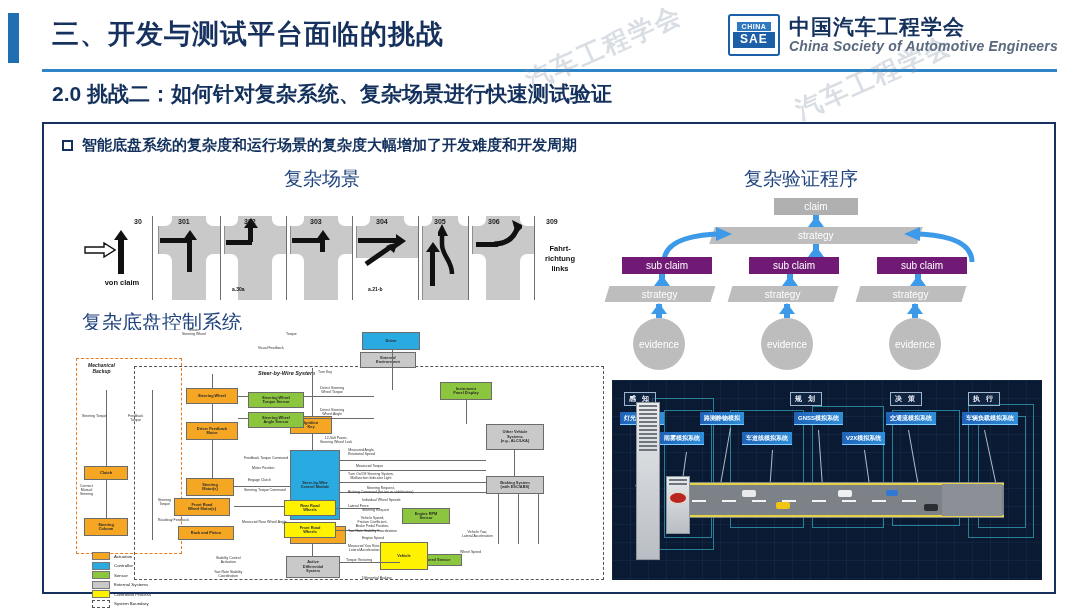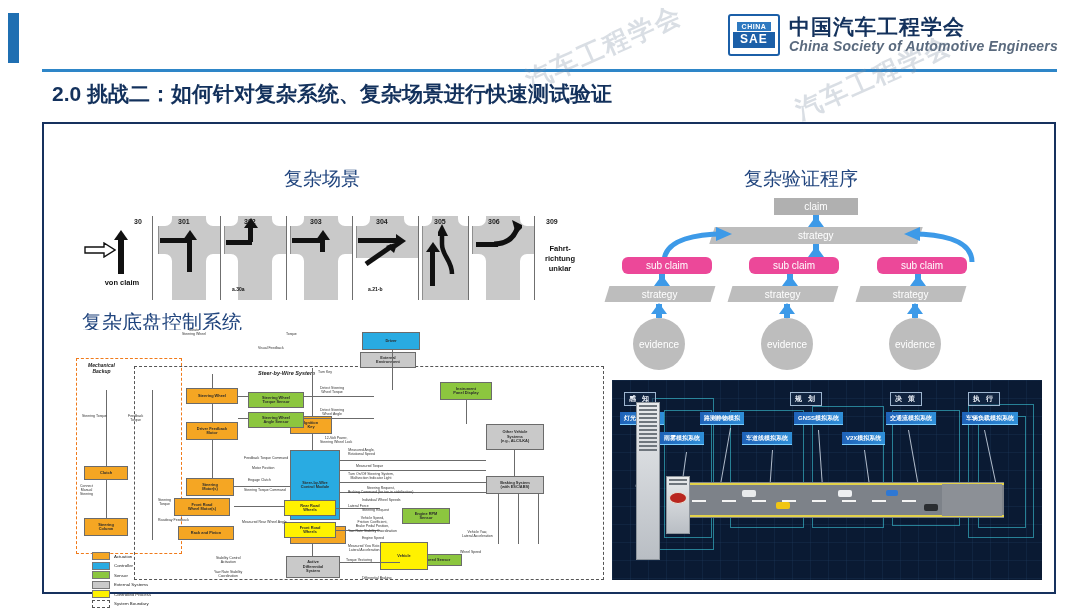--- a/index.html
+++ b/index.html
@@ -51,21 +51,21 @@
   .arrow-h{position:absolute;background:#111;height:5px;}
   .arrow-head-u{position:absolute;width:0;height:0;border-left:7px solid transparent;border-right:7px solid transparent;border-bottom:10px solid #111;}
   .arrow-head-r{position:absolute;width:0;height:0;border-top:7px solid transparent;border-bottom:7px solid transparent;border-left:10px solid #111;}
   .hollow-arrow{position:absolute;}
   .scene-lbl{position:absolute;font-size:7.5px;color:#111;font-weight:bold;text-align:center;line-height:1.35;}
 
   
   .gsn{position:absolute;left:568px;top:70px;width:430px;height:180px;}
   .gsn-box{position:absolute;background:#b3b3b3;color:#fff;font-size:10px;display:flex;align-items:center;justify-content:center;}
   .gsn-claim{background:#b0b0b0;}
-  .gsn-sub{background:#ec4899;border-radius:6px;}
+  .gsn-sub{background:#701a75;}
   .gsn-strat{background:#bdbdbd;transform:skewX(-18deg);}
   .gsn-strat span{transform:skewX(18deg);}
   .gsn-ev{position:absolute;width:52px;height:52px;border-radius:50%;background:#bdbdbd;color:#fff;font-size:10px;display:flex;align-items:center;justify-content:center;}
   .gsn-arrow{position:absolute;width:6px;background:#3d9ae8;}
   .gsn-head{position:absolute;width:0;height:0;border-left:8px solid transparent;border-right:8px solid transparent;border-bottom:11px solid #3d9ae8;}
   .gsn-curve{position:absolute;}
 
   
   .chassis{position:absolute;left:18px;top:206px;width:560px;height:255px;background:#fff;font-size:3.6px;}
   .cbox{position:absolute;box-sizing:border-box;display:flex;align-items:center;justify-content:center;text-align:center;
@@ -102,20 +102,21 @@
   .ph-car{position:absolute;border-radius:2px;}
   .ph-rack{position:absolute;background:linear-gradient(180deg,#e8eaec,#b9bec4);border:1px solid #8d949b;}
   .ph-rack i{display:block;height:2px;background:#6f767d;margin:2px 2px;}
 </style>
 </head>
 <body>
 
 <div class="slide">
 
   <div class="hdr-bar"></div>
+  <div class="hdr-title">三、开发与测试平台面临的挑战</div>
   <div class="hdr-rule"></div>
 
   <div class="logo">
     <div class="logo-mark">
       <span class="china">CHINA</span>
       <span class="sae">SAE</span>
     </div>
     <div class="logo-txt">
       <div class="cn">中国汽车工程学会</div>
       <div class="en">China Society of Automotive Engineers</div>
@@ -126,20 +127,24 @@
 
   <div class="wm" style="left:520px;top:30px;">汽车工程学会</div>
   <div class="wm" style="left:790px;top:60px;">汽车工程学会</div>
   <div class="wm" style="left:175px;top:170px;">汽车工程学会</div>
   <div class="wm" style="left:790px;top:165px;">汽车工程学会</div>
   <div class="wm" style="left:270px;top:310px;">汽车工程学会</div>
   <div class="wm" style="left:580px;top:440px;">汽车工程学会</div>
 
   <div class="frame">
 
+    <div class="bullet">
+      <span class="sq"></span>
+      <span>智能底盘系统的复杂度和运行场景的复杂度大幅增加了开发难度和开发周期</span>
+    </div>
 
     <div class="cap cap-scene">复杂场景</div>
     <div class="cap cap-verify">复杂验证程序</div>
     <div class="cap cap-chassis">复杂底盘控制系统</div>
 
     <div class="scene">
 
       <div class="scene-cell" style="left:26px;width:0;border:none;"></div>
       <div class="scene-cell" style="left:86px;width:62px;"></div>
       <div class="scene-cell" style="left:152px;width:62px;"></div>
@@ -236,21 +241,21 @@
       <div class="arrow-h" style="left:404px;top:34px;width:22px;"></div>
       <div style="position:absolute;left:420px;top:12px;width:30px;height:30px;">
         <svg width="30" height="30">
             <path d="M2 24 C12 24, 22 20, 26 6" stroke="#111" stroke-width="5" fill="none"></path>
             <polygon points="20,0 24,14 32,6" fill="#111"></polygon>
           </svg>
       </div>
 
       <div class="scene-lbl" style="left:466px;top:36px;width:44px;white-space:pre-line;">Fahrt-
 richtung
-unklar</div>
+links</div>
     </div>
 
     <div class="gsn">
 
       <div class="gsn-box gsn-claim" style="left:162px;top:4px;width:84px;height:17px;">claim</div>
       <div class="gsn-arrow" style="left:201px;top:21px;height:12px;"></div>
       <div class="gsn-head" style="left:196px;top:22px;"></div>
 
       <div class="gsn-strat" style="position:absolute;left:100px;top:33px;width:208px;height:17px;background:#bdbdbd;color:#fff;font-size:10px;display:flex;align-items:center;justify-content:center;">
         <span>strategy</span>

